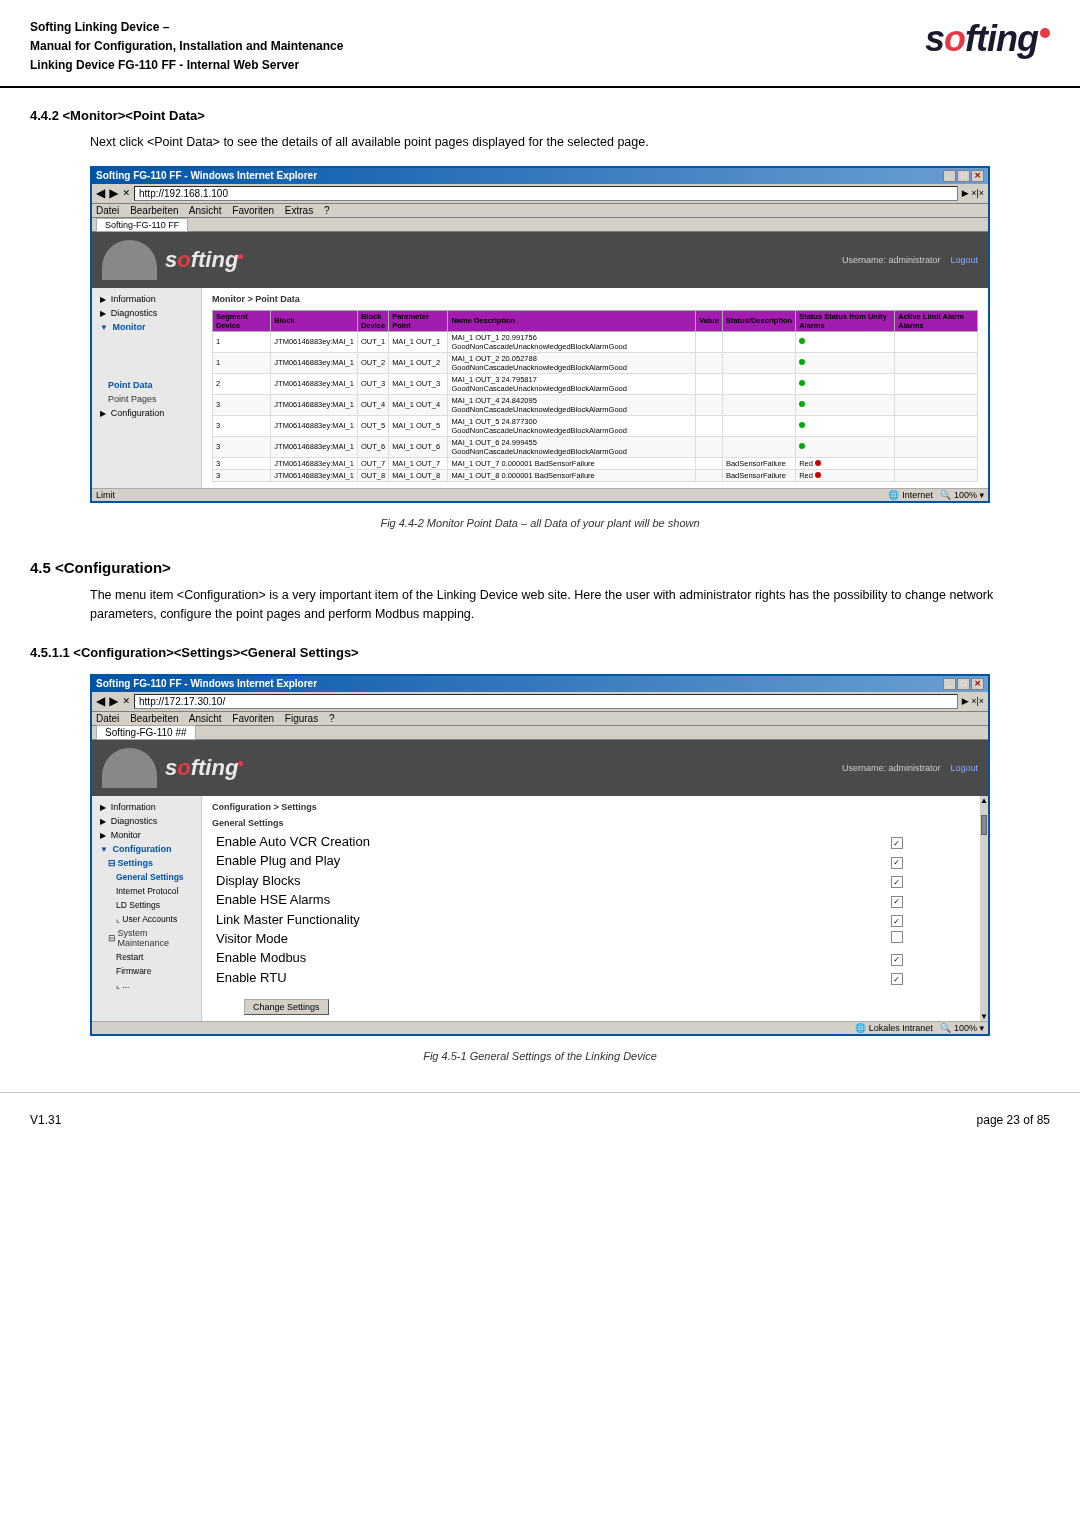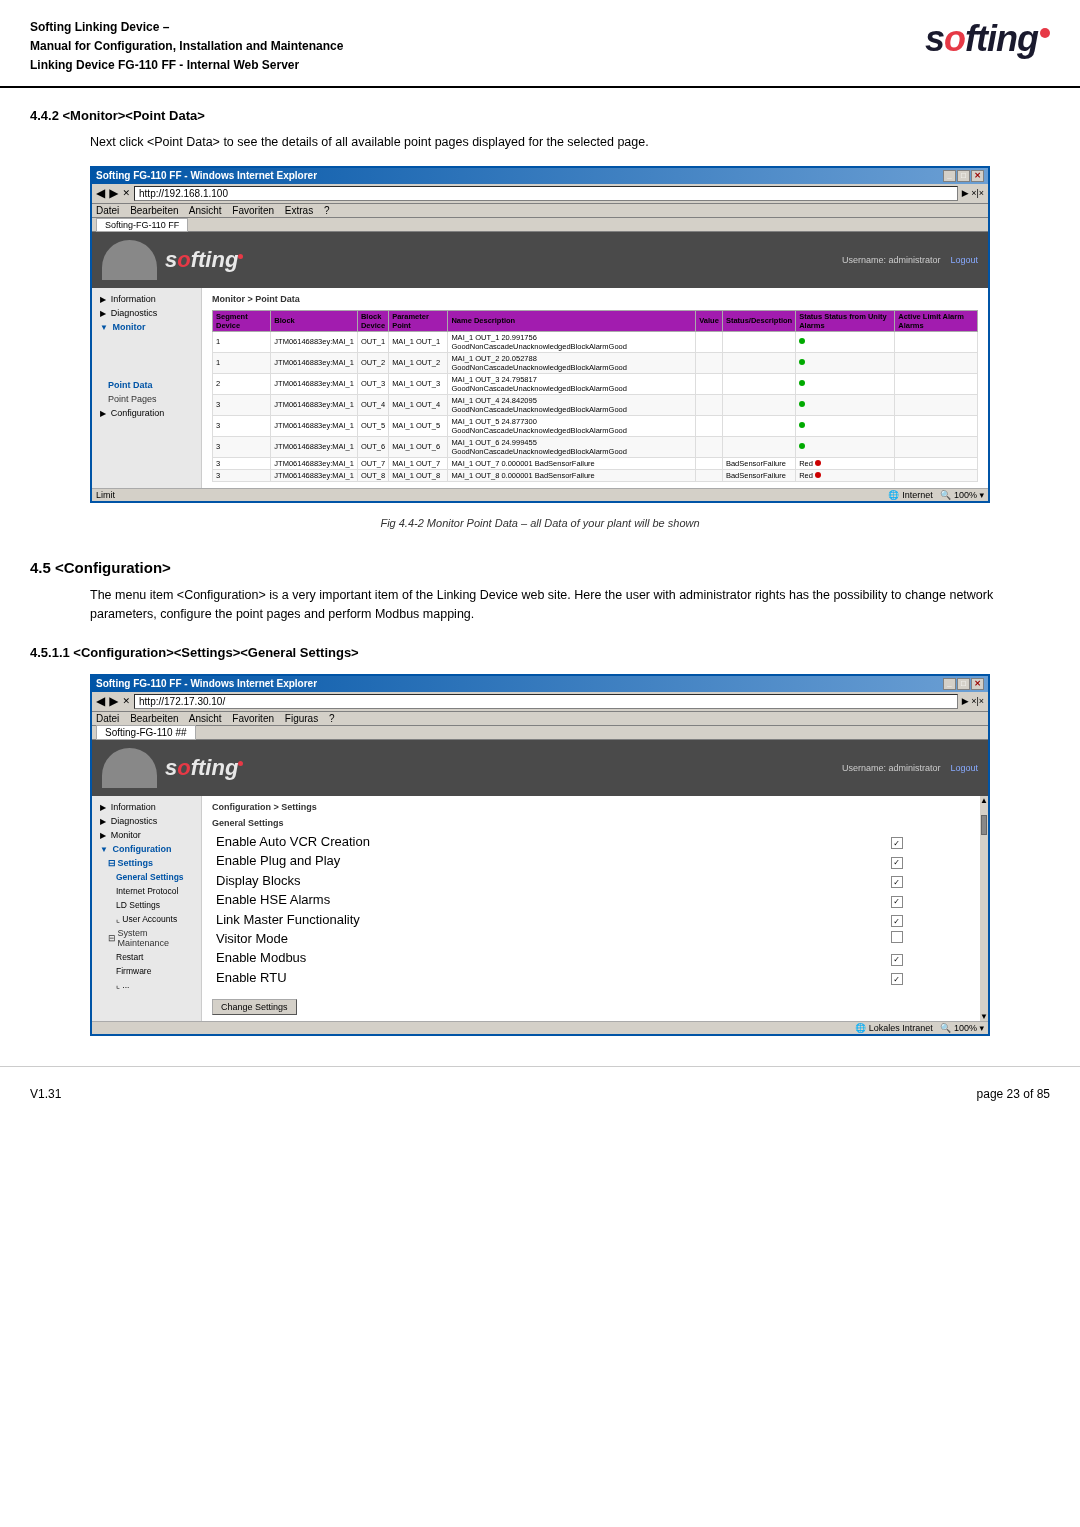--- a/index.html
+++ b/index.html
@@ -614,38 +614,39 @@
                 <tr>
                   <td>Enable Modbus</td>
                   <td><div class="checkbox-cell checkbox-checked"></div></td>
                 </tr>
                 <tr>
                   <td>Enable RTU</td>
                   <td><div class="checkbox-cell checkbox-checked"></div></td>
                 </tr>
               </tbody>
             </table>
-            <div style="margin-top:8px;">
+            <div style="margin-top:8px;margin-left:32px;">
               <button class="change-settings-btn">Change Settings</button>
             </div>
           </div>
           <div class="scroll-indicator">
             <div style="font-size:8px;cursor:pointer;">▲</div>
             <div class="scroll-thumb"></div>
             <div style="font-size:8px;cursor:pointer;margin-top:auto;">▼</div>
           </div>
         </div>
       </div>
 
       <div class="web-status-bar">
         <span></span>
         <span>🌐 Lokales Intranet &nbsp; 🔍 100% ▾</span>
       </div>
     </div>
   </div>
 
+  <div class="fig-caption">Fig 4.5-1  General Settings of the Linking Device</div>
 
 </div>
 
 <div class="doc-footer">
   <span>V1.31</span>
   <span>page 23 of 85</span>
 </div>
 
 </body></html>

